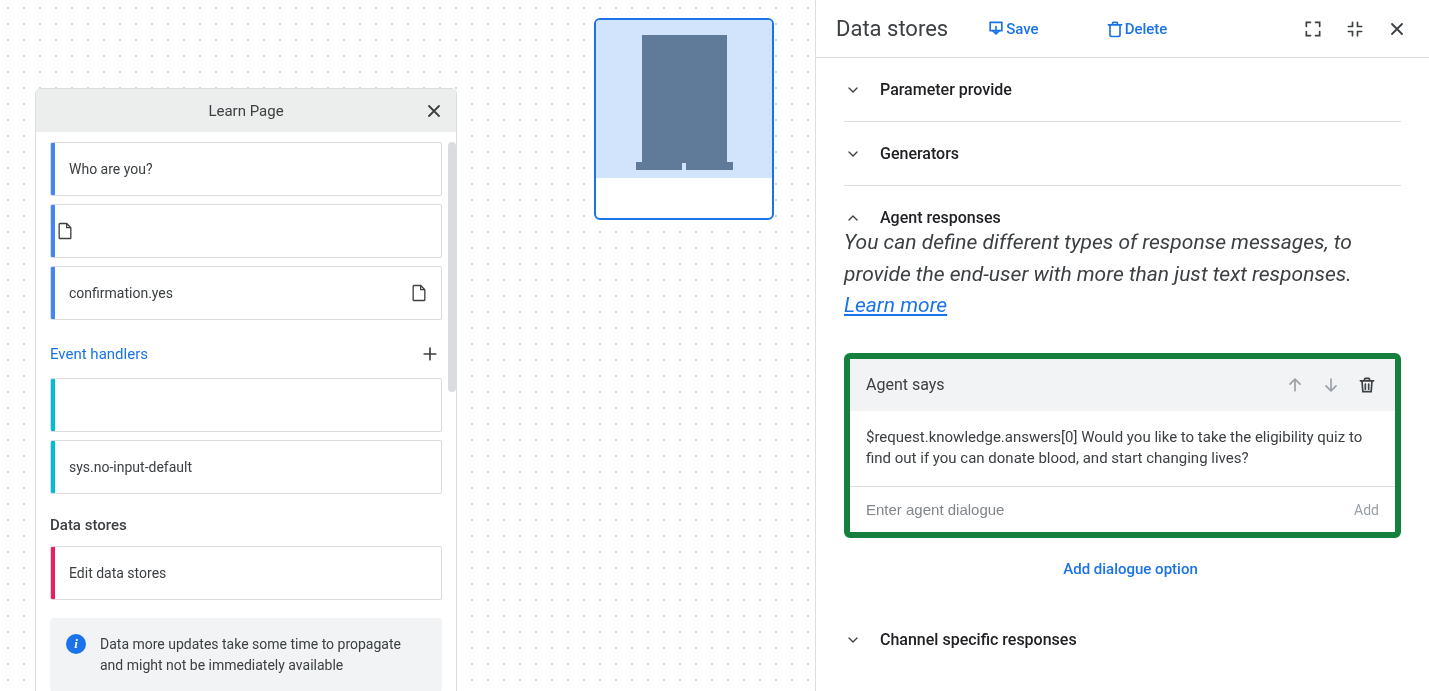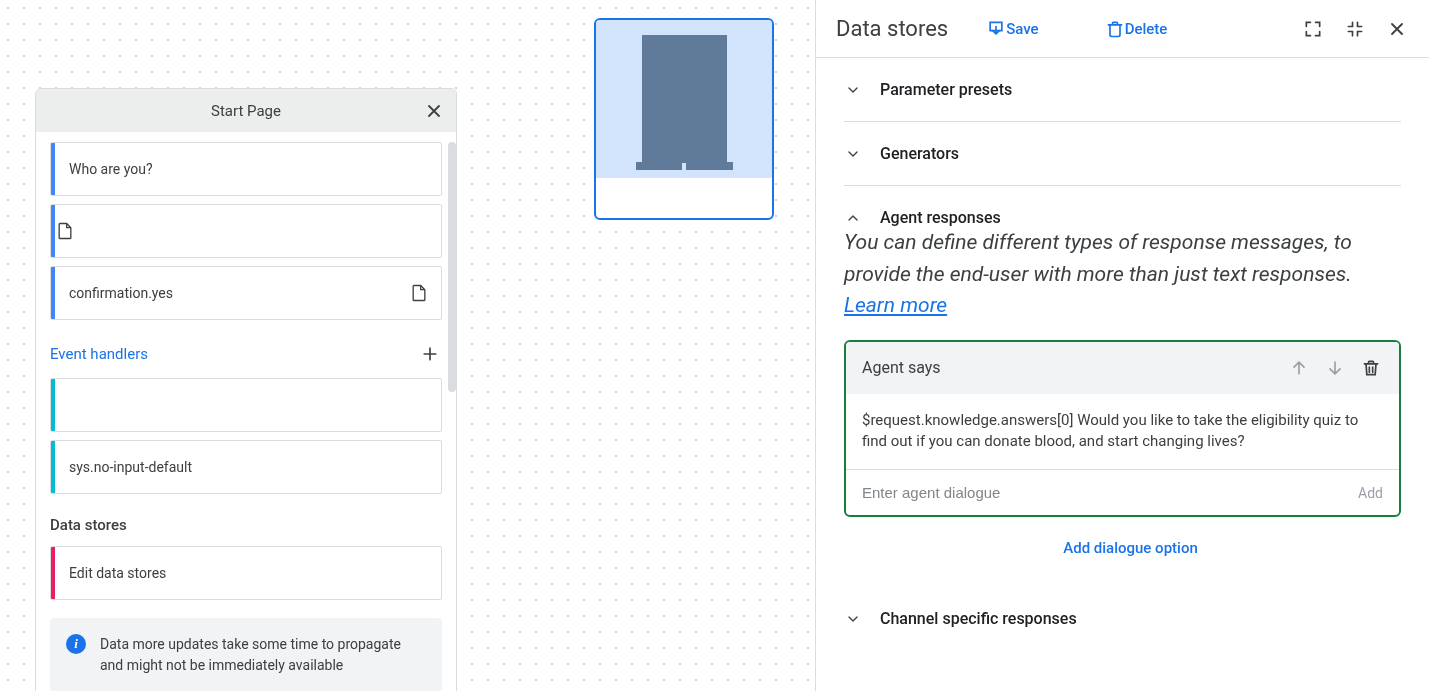--- a/index.html
+++ b/index.html
@@ -230,22 +230,22 @@
     color: #3c4043;
   }
   .rp-desc {
     font-size: 21px;
     color: #3c4043;
     line-height: 1.5;
     font-style: italic;
   }
   .rp-desc a { color: #1a73e8; text-decoration: underline; }
   .agent-card {
-    margin-top: 18px;
-    border: 2px solid #15803d;
+    margin-top: 31px;
+    border: 6px solid #15803d;
     border-radius: 6px;
     overflow: hidden;
   }
   .agent-card-header {
     height: 52px;
     background: #f1f3f4;
     display:flex;
     align-items:center;
     padding: 0 16px;
     gap: 12px;
@@ -302,21 +302,21 @@
         <div class="minimap-bars">
           <div class="minimap-bar"></div>
           <div class="minimap-bar"></div>
         </div>
       </div>
     </div>
   </div>
 
   <div class="startpage-card">
     <div class="startpage-header">
-      <span>Start Page</span>
+      <span>Learn Page</span>
       <div class="startpage-close">
         <svg class="icon-svg" viewBox="0 0 24 24">
             <path d="M18 6L6 18M6 6l12 12" stroke="#3c4043" stroke-width="2.2" fill="none" stroke-linecap="round"></path>
           </svg>
       </div>
     </div>
     <div class="startpage-body">
       <div class="scroll-thumb"></div>
 
       <div class="list-row">
@@ -409,21 +409,21 @@
 
   <div class="rp-body">
 
     <div class="rp-section">
       <div class="rp-sec-header">
         <div class="chev">
           <svg viewBox="0 0 24 24" width="16" height="16">
               <path d="M6 9l6 6 6-6" fill="none" stroke="#3c4043" stroke-width="2" stroke-linecap="round" stroke-linejoin="round"></path>
             </svg>
         </div>
-        <div class="rp-sec-title">Parameter presets</div>
+        <div class="rp-sec-title">Parameter provide</div>
       </div>
     </div>
 
     <div class="rp-section">
       <div class="rp-sec-header">
         <div class="chev">
           <svg viewBox="0 0 24 24" width="16" height="16">
               <path d="M6 9l6 6 6-6" fill="none" stroke="#3c4043" stroke-width="2" stroke-linecap="round" stroke-linejoin="round"></path>
             </svg>
         </div>

